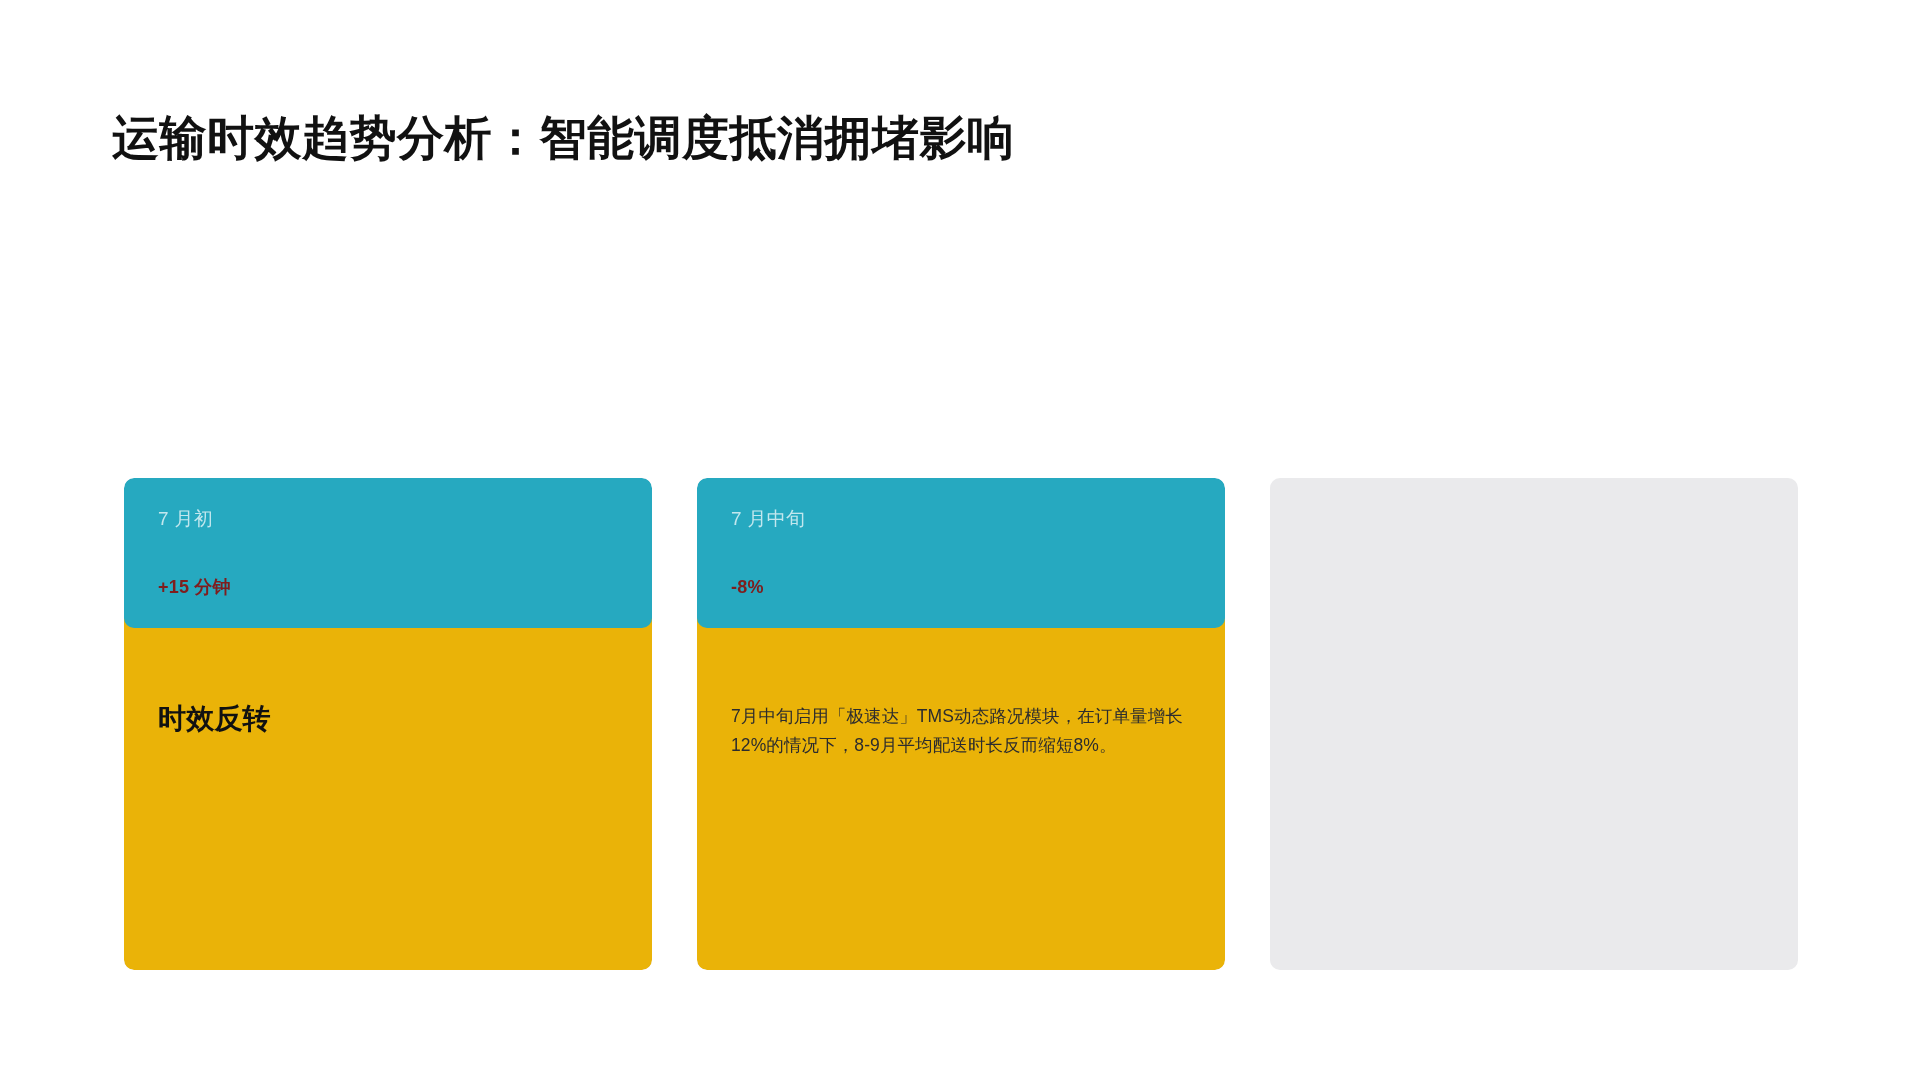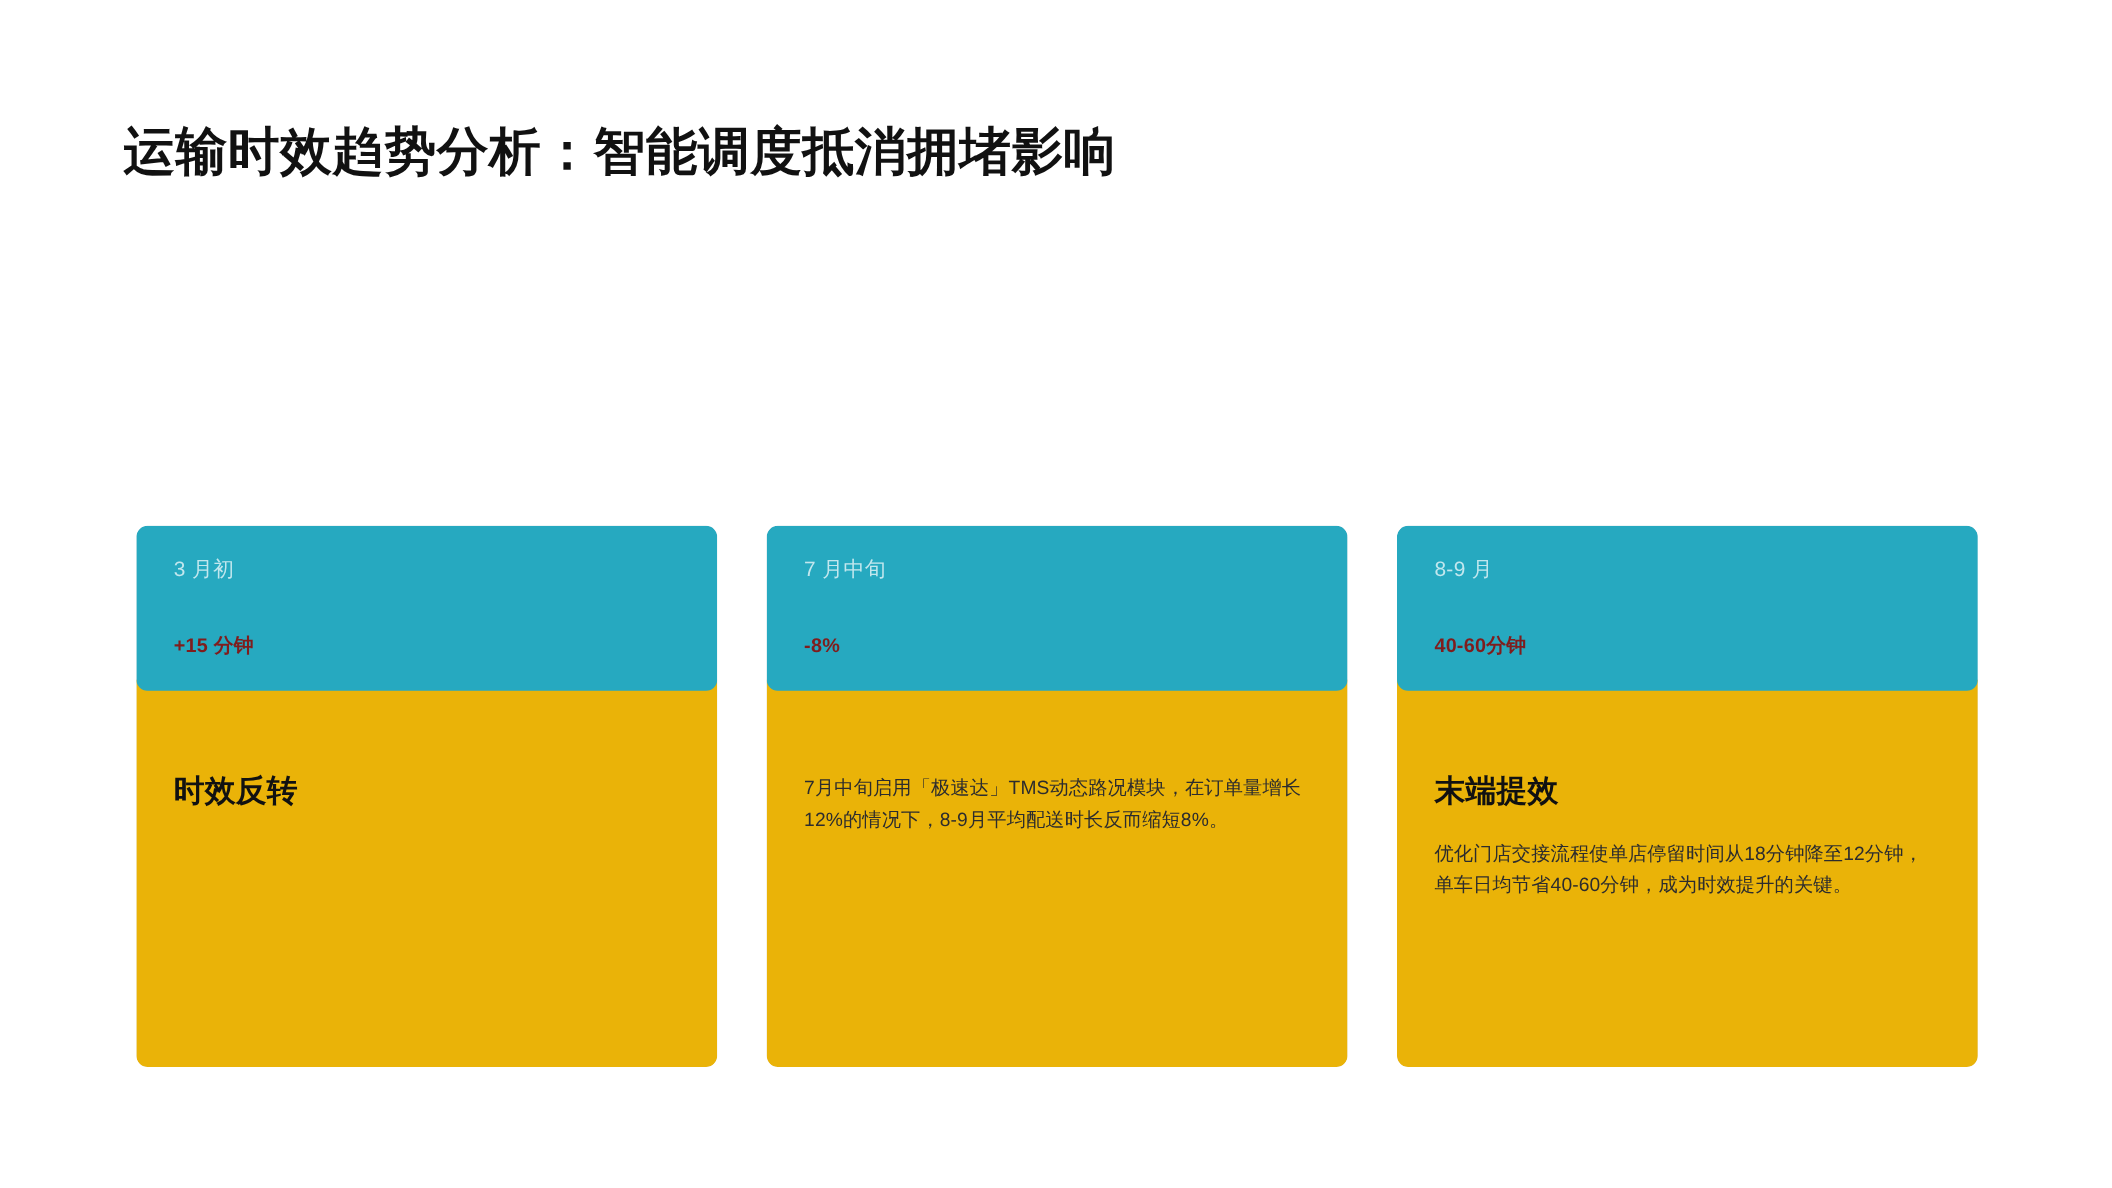--- a/index.html
+++ b/index.html
@@ -118,43 +118,35 @@
 <body>
 
 <div class="slide">
 
   <h1 class="slide-title">运输时效趋势分析：智能调度抵消拥堵影响</h1>
 
   <div class="cards-row">
 
     <div class="card">
       <div class="card-header">
-        <div class="card-period">3 月初</div>
+        <div class="card-period">7 月初</div>
         <div class="card-metric">+15 分钟</div>
       </div>
       <div class="card-body">
         <div class="card-title">时效反转</div>
       </div>
     </div>
 
     <div class="card">
       <div class="card-header">
         <div class="card-period">7 月中旬</div>
         <div class="card-metric">-8%</div>
       </div>
       <div class="card-body">
         <p class="card-text">7月中旬启用「极速达」TMS动态路况模块，在订单量增长12%的情况下，8-9月平均配送时长反而缩短8%。</p>
       </div>
     </div>
 
     <div class="card">
-      <div class="card-header">
-        <div class="card-period">8-9 月</div>
-        <div class="card-metric">40-60分钟</div>
-      </div>
-      <div class="card-body">
-        <div class="card-title">末端提效</div>
-        <p class="card-text">优化门店交接流程使单店停留时间从18分钟降至12分钟，单车日均节省40-60分钟，成为时效提升的关键。</p>
-      </div>
     </div>
 
   </div>
 </div>
 
 </body></html>

